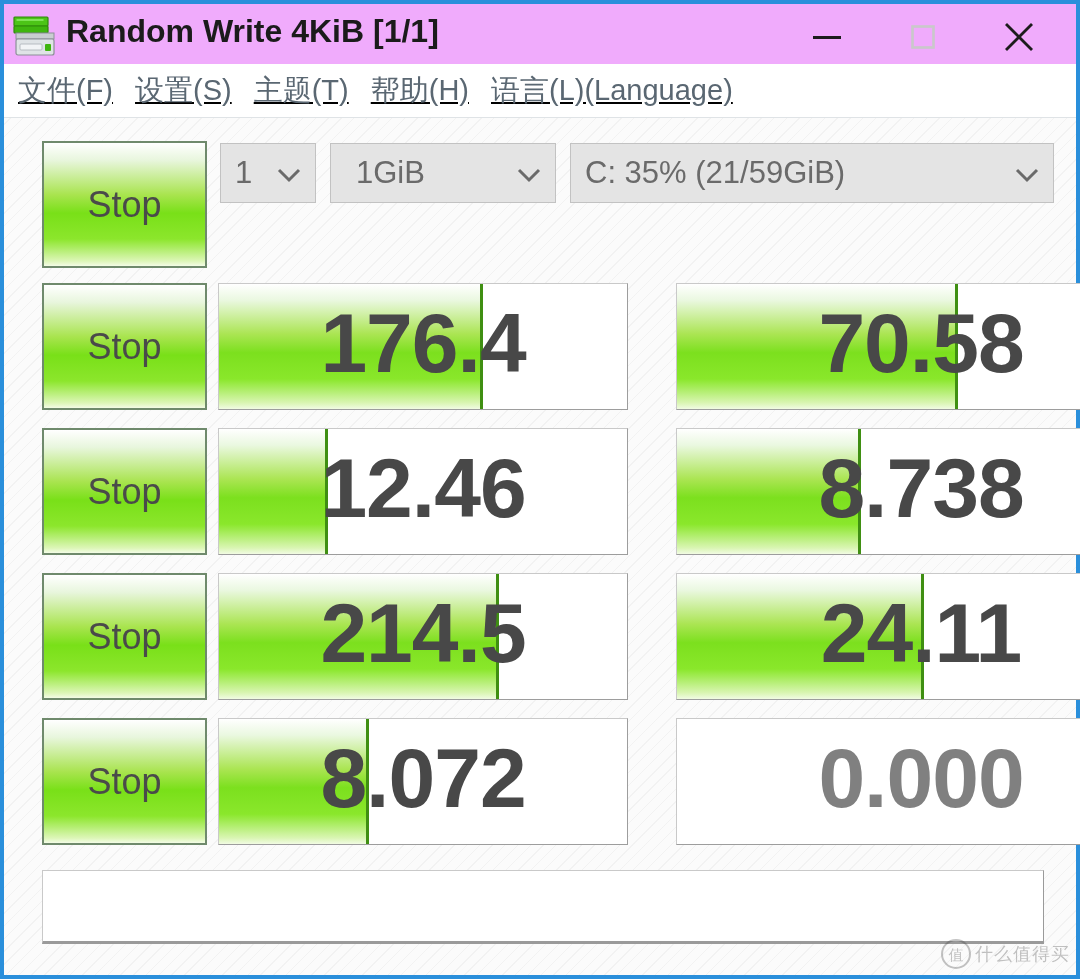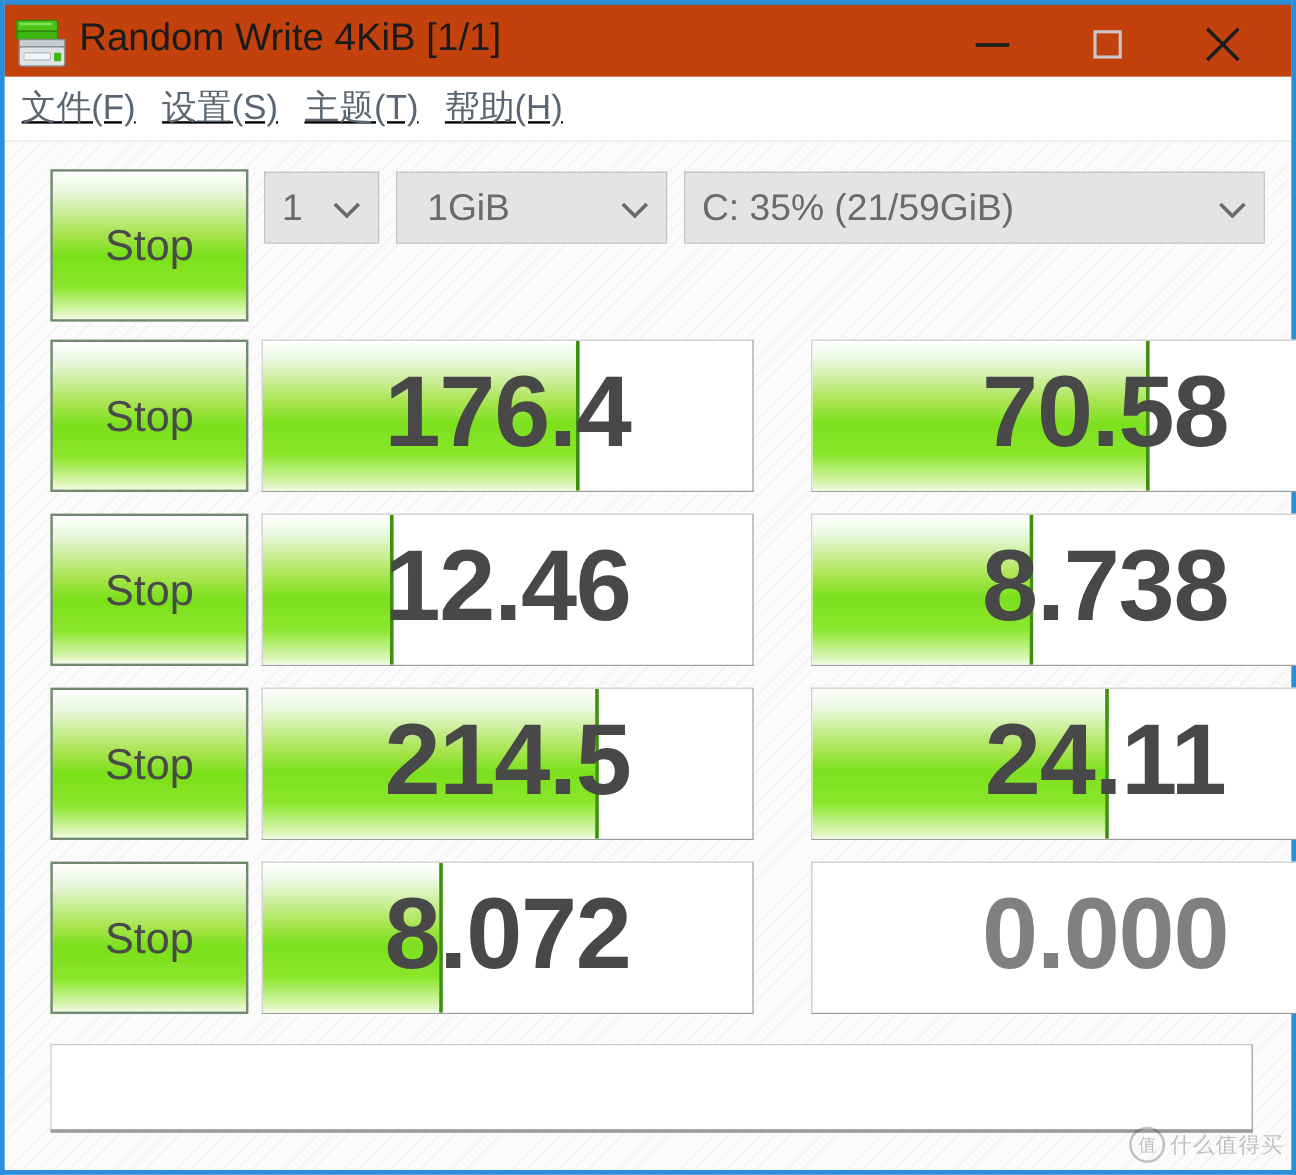--- a/index.html
+++ b/index.html
@@ -25,23 +25,24 @@
     border-top: 0;
     background: #ffffff;
   }
 
   
   #titlebar {
     position: absolute;
     left: 0; top: 0;
     width: 1072px;
     height: 64px;
-    background: #c2410c;
+    background: #f0abfc;
     border-top: 4px solid #2a8fdb;
     box-sizing: border-box;
+    font-weight: bold;
   }
   #app-icon {
     position: absolute;
     left: 8px; top: 11px;
     width: 46px; height: 44px;
   }
   #title-text {
     position: absolute;
     left: 62px; top: 9px;
     font-size: 32px;
@@ -306,20 +307,21 @@
         </svg>
       </span>
     </div>
   </div>
 
   <div id="menubar">
     <div class="menu-item">文件(F)</div>
     <div class="menu-item">设置(S)</div>
     <div class="menu-item">主题(T)</div>
     <div class="menu-item">帮助(H)</div>
+    <div class="menu-item">语言(L)(Language)</div>
   </div>
 
   <div id="content">
 
     <div id="toolbar">
       <div class="combo" id="combo-runs">
         <span>1</span>
         <span class="chev">
           <svg width="26" height="16" viewBox="0 0 26 16">
               <polyline points="3,3 13,13 23,3" fill="none" stroke="#6a6a6a" stroke-width="3"></polyline>

